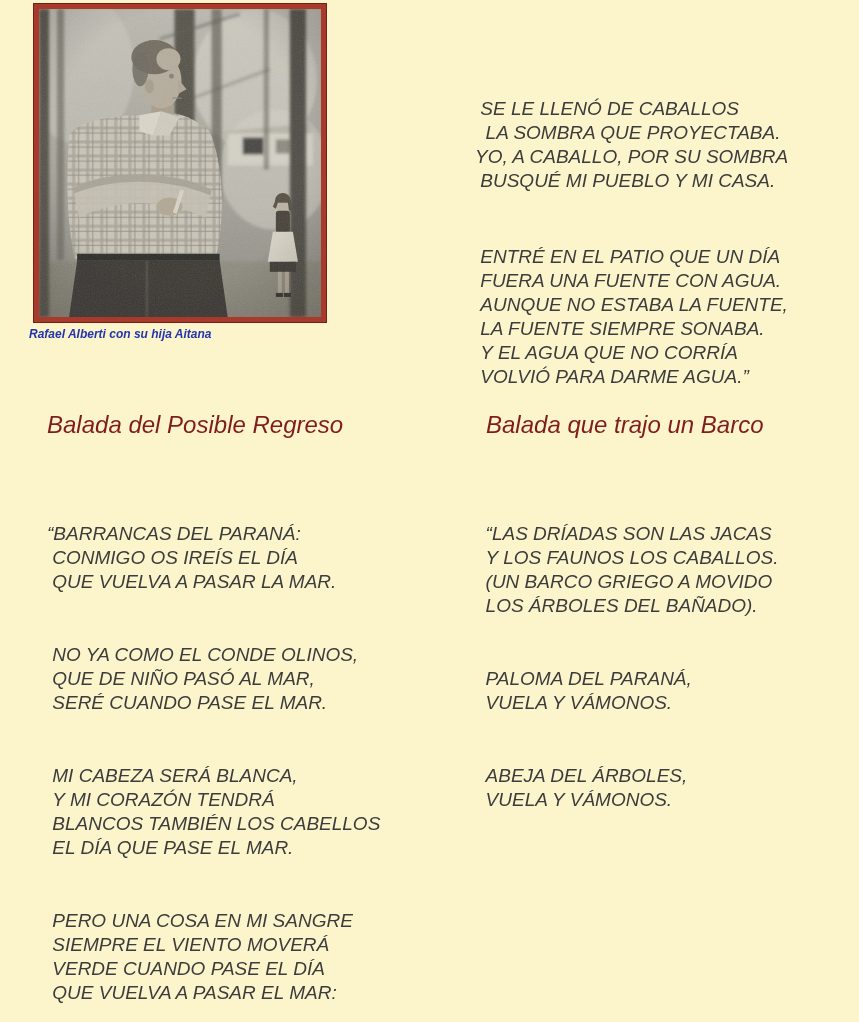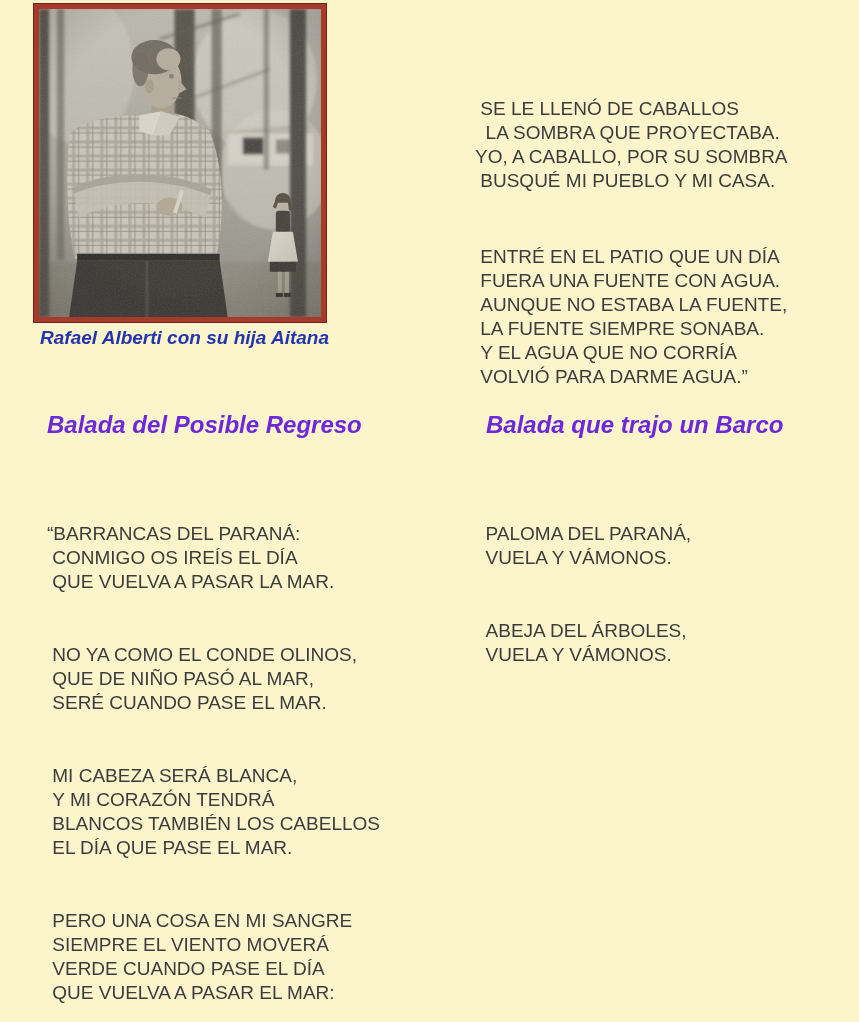--- a/index.html
+++ b/index.html
@@ -13,42 +13,43 @@
   .photo-frame{
     position:absolute;left:33px;top:3px;
     width:294px;height:320px;
     background:#A83A2C;
     border:1px solid #6E221A;
     box-sizing:border-box;
     padding:5px;
   }
   .photo-frame svg{display:block;width:100%;height:100%;}
   .photo-caption{
-    position:absolute;left:39px;top:327px;width:290px;
-    text-align:right;
-    font-size:19px;font-weight:bold;font-style:italic;
+    position:absolute;left:29px;top:327px;width:290px;
+    text-align:left;
+    font-size:12px;font-weight:bold;font-style:italic;
     color:#2335AE;
   }
   .poem{
     position:absolute;
+    font-style:italic;
     font-size:19px;line-height:24px;
     color:#3C3C3C;
     white-space:pre-wrap;
   }
   .intro-poem{left:475px;top:49px;width:365px;}
   .intro-poem .stanza + .stanza{margin-top:4px;}
   .attribution{
     position:absolute;left:600px;top:332px;width:250px;
     text-align:right;
     font-size:17px;color:#3C3C3C;
   }
   .ballad-title{
     position:absolute;top:411px;
-    font-size:24px;font-weight:bold;font-style:italic;
-    color:#6d28d9;
+    font-size:24px;font-weight:normal;font-style:italic;
+    color:#7f1d1d;
     white-space:nowrap;
   }
   .title-left{left:47px;}
   .title-right{left:486px;}
   .ballad-col{top:474px;}
   .col-left{left:47px;width:410px;}
   .col-right{left:475px;width:380px;}
   .ballad-col .stanza + .stanza{margin-top:1px;}
 </style>
 </head>
@@ -183,20 +184,24 @@
  BLANCOS TAMBIÉN LOS CABELLOS
  EL DÍA QUE PASE EL MAR.</div>
     <div class="stanza"> PERO UNA COSA EN MI SANGRE
  SIEMPRE EL VIENTO MOVERÁ
  VERDE CUANDO PASE EL DÍA
  QUE VUELVA A PASAR EL MAR:</div>
     
   </div>
 
   <div class="poem ballad-col col-right">
+    <div class="stanza">  “LAS DRÍADAS SON LAS JACAS
+  Y LOS FAUNOS LOS CABALLOS.
+  (UN BARCO GRIEGO A MOVIDO
+  LOS ÁRBOLES DEL BAÑADO).</div>
     <div class="stanza">  PALOMA DEL PARANÁ,
   VUELA Y VÁMONOS.</div>
     <div class="stanza">  ABEJA DEL ÁRBOLES,
   VUELA Y VÁMONOS.</div>
     
     
   </div>
 
 </div>
 

